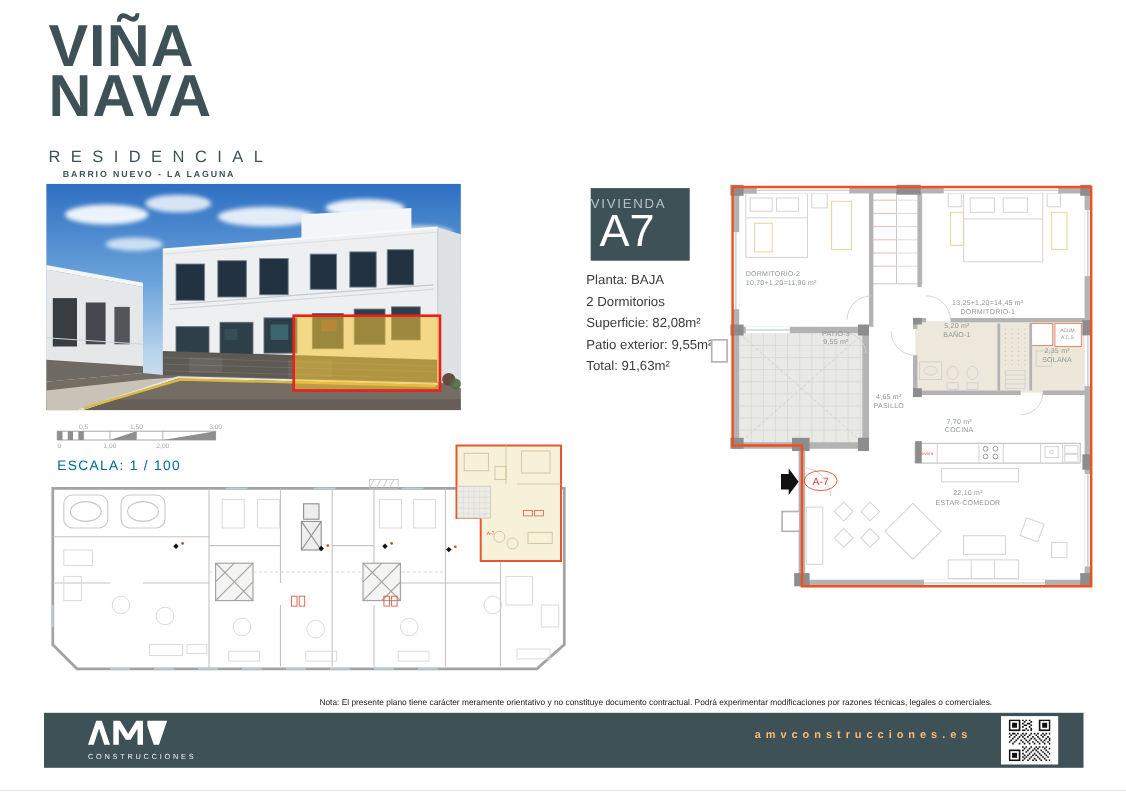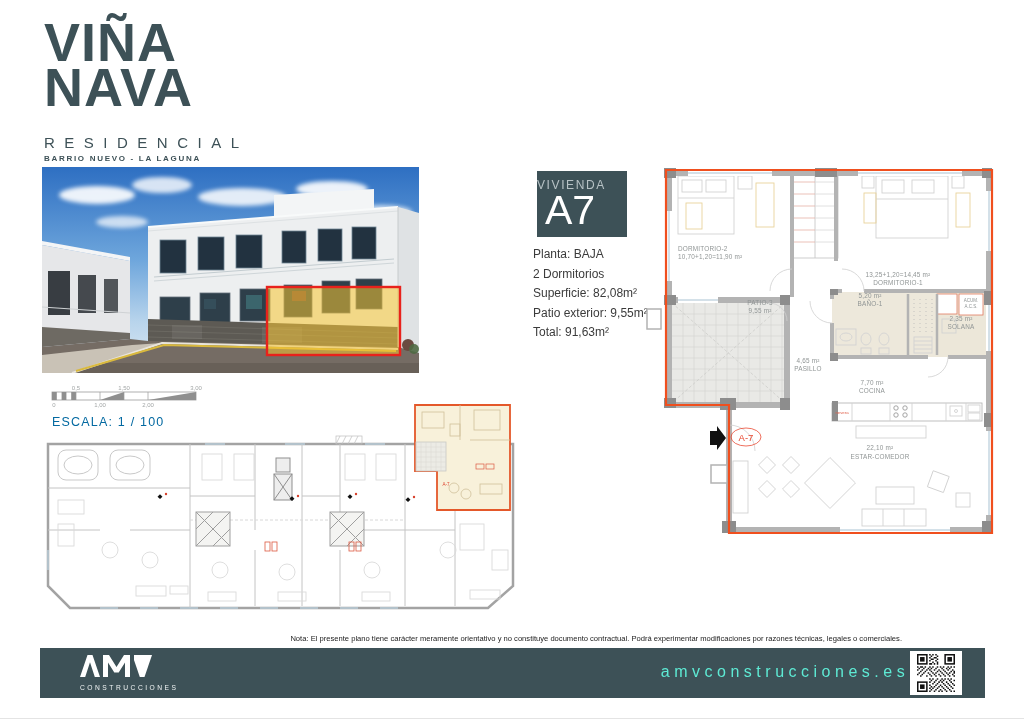--- a/index.html
+++ b/index.html
@@ -4,21 +4,21 @@
 <style>
   html,body{margin:0;padding:0;background:#fff;}
   .page{position:relative;width:1024px;height:724px;background:#ffffff;overflow:hidden;
         font-family:"Liberation Sans",sans-serif;}
   .abs{position:absolute;}
 
   
   .logo{left:44px;top:20px;color:#3d5157;}
   .logo-word{font-size:54px;font-weight:900;line-height:45px;letter-spacing:1px;color:#3d5157;}
   .logo-sub{font-size:15px;font-weight:400;letter-spacing:9.5px;margin-top:24px;color:#3d5157;}
-  .logo-loc{font-size:8px;font-weight:bold;letter-spacing:1.7px;margin-top:3px;margin-left:0;color:#3d5157;}
+  .logo-loc{font-size:8px;font-weight:bold;letter-spacing:1.7px;margin-top:3px;margin-left:13px;color:#3d5157;}
 
   
   .photo{left:42px;top:167px;width:377px;height:206px;}
 
   
   .scalebar{left:50px;top:384px;width:165px;}
   .scale-label{font-size:12.5px;letter-spacing:1.2px;color:#0369a1;margin-top:3px;margin-left:2px;}
 
   
   .overview{left:40px;top:400px;width:475px;height:220px;}
@@ -41,21 +41,21 @@
   .a7t{font-family:"Liberation Sans",sans-serif;font-size:9.5px;fill:#e8432b;text-anchor:middle;}
   .a7s{font-family:"Liberation Sans",sans-serif;font-size:4.5px;fill:#dd4530;text-anchor:middle;}
   .tick{font-family:"Liberation Sans",sans-serif;font-size:6px;fill:#a3a7a7;text-anchor:middle;}
 
   
   .note{left:290px;top:634px;width:612px;text-align:right;font-size:7.6px;color:#1a1a1a;}
   .footer{left:40px;top:648px;width:945px;height:50px;background:#3d5157;}
   .amv{position:absolute;left:40px;top:7px;}
   .amv-sub{font-size:6.7px;letter-spacing:2.5px;color:#f0f4f4;margin-top:1px;}
   .website{position:absolute;left:590px;top:15px;width:310px;text-align:center;
-           font-size:16px;letter-spacing:4.5px;color:#5eead4;}
+           font-size:10px;letter-spacing:4.5px;color:#fdba74;font-weight:bold;}
   .qr{position:absolute;right:23px;top:3px;width:52px;height:44px;background:#ffffff;
       display:flex;align-items:center;justify-content:center;}
   .hairline{left:0;top:718px;width:1024px;height:1px;background:#e4e4e4;}
   .sr{position:absolute;width:1px;height:1px;overflow:hidden;clip:rect(0 0 0 0);}
 </style>
 </head>
 <body>
 
 <div class="page">
 

